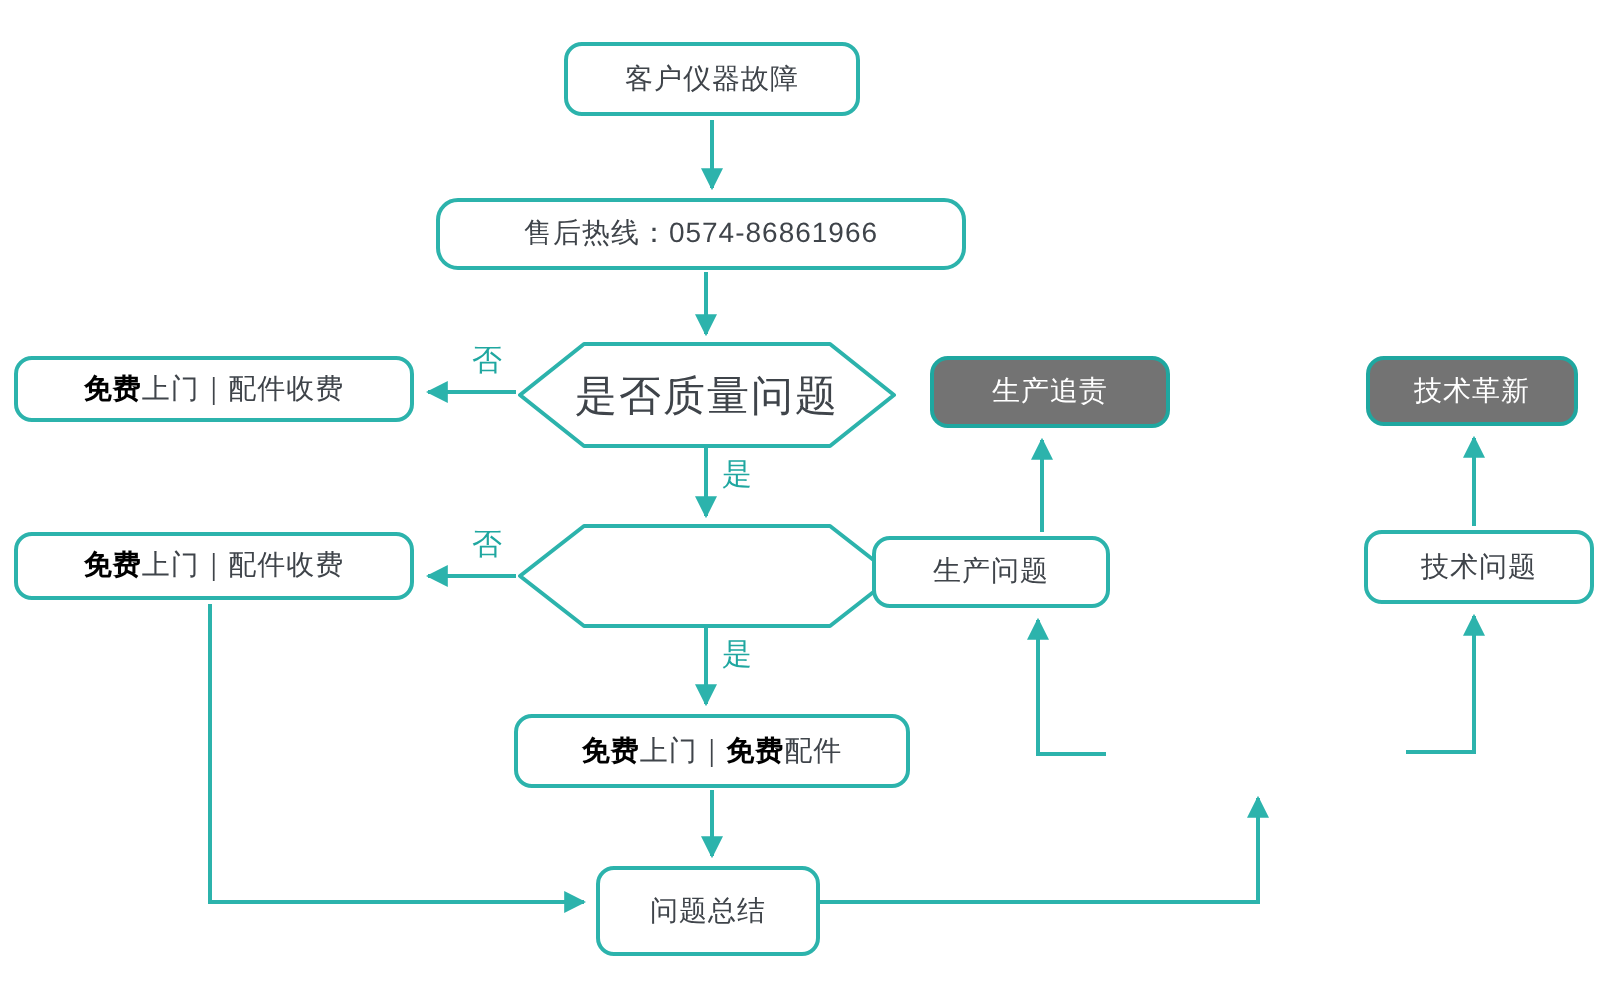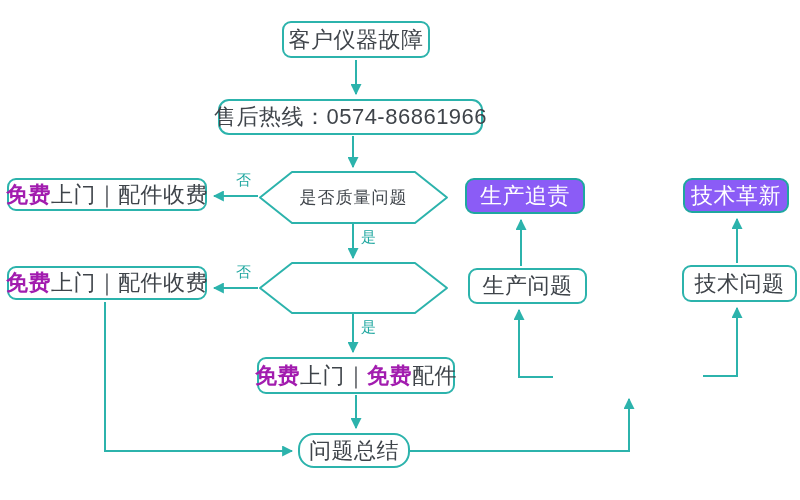--- a/index.html
+++ b/index.html
@@ -14,37 +14,37 @@
   .edges { position: absolute; left: 0; top: 0; width: 800px; height: 500px; }
   .node {
     position: absolute;
     box-sizing: border-box;
     display: flex;
     align-items: center;
     justify-content: center;
     background: #ffffff;
     border: 2px solid #2cb3ac;
     border-radius: 9px;
-    font-size: 22px;
+    font-size: 14px;
     color: #3f444a;
     white-space: nowrap;
     letter-spacing: 0.5px;
   }
   .node--filled {
-    background: #8b5cf6;
+    background: #737373;
     border-color: #1fa7a0;
     color: #ffffff;
   }
-  .accent { color: #a21caf; font-weight: 700; }
+  .accent { color: #000000; font-weight: 700; }
   .hex-label {
     position: absolute;
     display: flex;
     align-items: center;
     justify-content: center;
-    font-size: 17px;
+    font-size: 21px;
     color: #3f444a;
     letter-spacing: 1px;
     white-space: nowrap;
   }
   .edge-label {
     position: absolute;
     font-size: 15px;
     color: #1fa7a0;
     white-space: nowrap;
   }
@@ -102,26 +102,26 @@
       <span>上门｜配件收费</span>
   </div>
 
   <div class="node" style="left:257px; top:357px; width:198px; height:37px;">
     <span class="accent">免费</span>
       <span>上门｜</span>
       <span class="accent">免费</span>
       <span>配件</span>
   </div>
 
-  <div class="node" style="left:298px; top:433px; width:112px; height:35px;border-radius:16px;">
+  <div class="node" style="left:298px; top:433px; width:112px; height:45px;">
     <span>问题总结</span>
   </div>
 
 
-  <div class="node" style="left:468px; top:268px; width:119px; height:36px;">
+  <div class="node" style="left:436px; top:268px; width:119px; height:36px;">
     <span>生产问题</span>
   </div>
 
   <div class="node node--filled" style="left:465px; top:178px; width:120px; height:36px;">
     <span>生产追责</span>
   </div>
 
   <div class="node" style="left:682px; top:265px; width:115px; height:37px;">
     <span>技术问题</span>
   </div>

